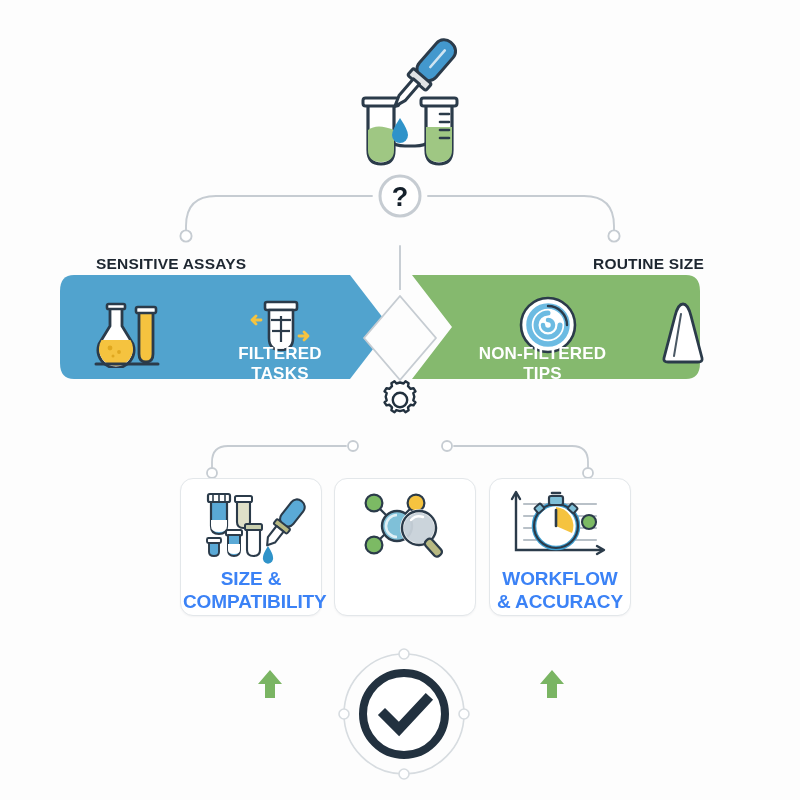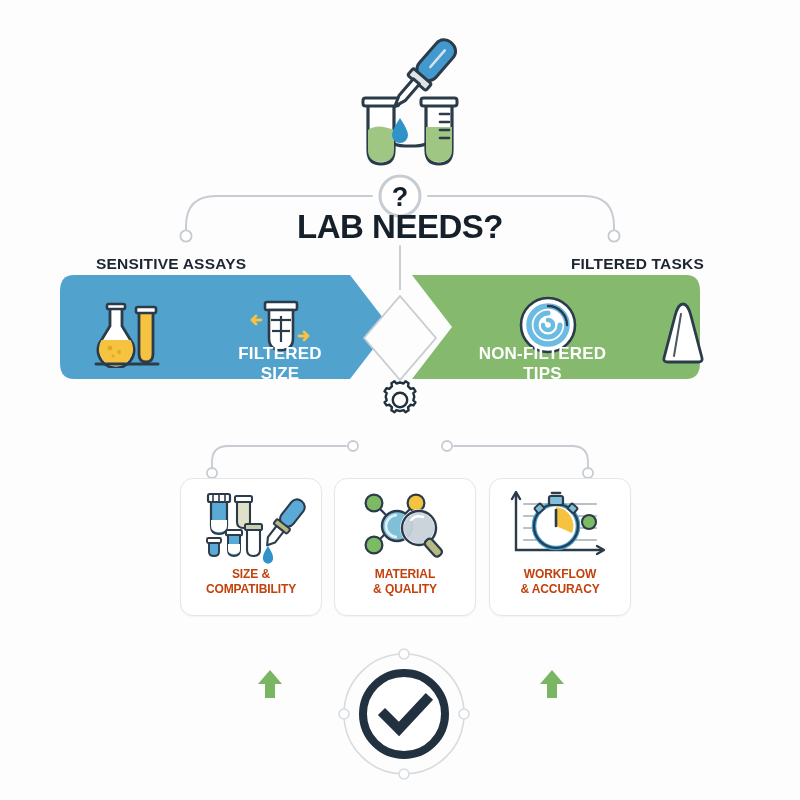--- a/index.html
+++ b/index.html
@@ -87,23 +87,23 @@
     height: 78px;
     display: flex;
     align-items: center;
     justify-content: center;
   }
   .card-label {
     position: absolute;
     left: 2px; right: 2px;
     top: 88px;
     text-align: center;
-    font-size: 12px;
-    font-weight: bold;
-    color: #c2410c;
+    font-size: 19px;
+    font-weight: bold;
+    color: #3b82f6;
     line-height: 1.22;
     white-space: pre-line;
     letter-spacing: -0.1px;
   }
 
   .outcome {
     position: absolute;
     font-size: 14.5px;
     font-weight: bold;
     color: #1d2630;
@@ -162,24 +162,23 @@
     <path d="M400 86 L400 130" fill="none" stroke="#c6ccd2" stroke-width="1.9" stroke-linecap="round"></path>
   </svg>
 
   <div class="abs" style="left:377px; top:173px;">
     <svg width="46" height="46" viewBox="0 0 46 46">
       <circle cx="23" cy="23" r="20" fill="#ffffff" stroke="#c6ccd2" stroke-width="3"></circle>
       <text x="23" y="33" text-anchor="middle" font-family="Liberation Sans, sans-serif" font-size="27" font-weight="bold" fill="#15202b">?</text>
     </svg>
   </div>
 
-  <div class="title-main">LAB NEEDS?</div>
 
   <div class="branch-label" id="label-left">SENSITIVE ASSAYS</div>
-  <div class="branch-label" id="label-right">FILTERED TASKS</div>
+  <div class="branch-label" id="label-right">ROUTINE SIZE</div>
 
   <svg class="abs" style="left:60px; top:275px;" width="680" height="120">
 
     <path d="M14 0 Q0 0 0 16 L0 88 Q0 104 14 104 L290 104 L330 52 L290 0 Z" fill="#51a3ce"></path>
 
     <path d="M352 0 L392 52 L352 104 L626 104 Q640 104 640 88 L640 16 Q640 0 626 0 Z" fill="#85b96e"></path>
   </svg>
 
   <svg class="abs" style="left:358px; top:290px;" width="84" height="96">
     <path d="M42 6 L78 48 L42 90 L6 48 Z" fill="#fdfdfd" stroke="#c6ccd2" stroke-width="1.9" stroke-linejoin="round"></path>
@@ -209,21 +208,21 @@
       <line x1="28" y1="22" x2="48" y2="22" stroke="#2b3b4a" stroke-width="2.2"></line>
       <line x1="38" y1="18" x2="38" y2="44" stroke="#2b3b4a" stroke-width="2.2"></line>
       <line x1="29" y1="33" x2="47" y2="33" stroke="#2b3b4a" stroke-width="2.2"></line>
 
       <path d="M18 22 L9 22 M13 18 L9 22 L13 26" fill="none" stroke="#f5c33f" stroke-width="2.8" stroke-linecap="round" stroke-linejoin="round"></path>
       <path d="M56 38 L65 38 M61 34 L65 38 L61 42" fill="none" stroke="#f5c33f" stroke-width="2.8" stroke-linecap="round" stroke-linejoin="round"></path>
     </svg>
   </div>
 
   <div class="banner-text" id="banner-text-left">FILTERED
-SIZE</div>
+TASKS</div>
 
   <div class="abs" style="left:516px; top:293px;">
     <svg width="64" height="64" viewBox="0 0 64 64">
       <circle cx="32" cy="32" r="27" fill="#ffffff" stroke="#2b3b4a" stroke-width="2.6"></circle>
       <path d="M32 13 A19 19 0 1 1 13 32 A19 19 0 0 1 32 13" fill="none" stroke="#6cbbe2" stroke-width="5.5" stroke-linecap="round"></path>
       <path d="M32 20 A12 12 0 1 0 44 32" fill="none" stroke="#6cbbe2" stroke-width="5" stroke-linecap="round"></path>
       <path d="M32 27 A5 5 0 1 1 27 32" fill="none" stroke="#6cbbe2" stroke-width="4.5" stroke-linecap="round"></path>
       <path d="M32 13 A19 19 0 0 1 51 32" fill="none" stroke="#2b3b4a" stroke-width="2.4" stroke-linecap="round"></path>
     </svg>
   </div>
@@ -312,22 +311,20 @@
         <circle cx="21" cy="57" r="8.4" fill="#7cba64" stroke="#2b3b4a" stroke-width="2.2"></circle>
         <circle cx="63" cy="15" r="8.4" fill="#f5c33f" stroke="#2b3b4a" stroke-width="2.2"></circle>
 
         <circle cx="66" cy="40" r="17" fill="#c9d2da" stroke="#2b3b4a" stroke-width="2.6" opacity="0.95"></circle>
         <circle cx="66" cy="40" r="17" fill="none" stroke="#ffffff" stroke-width="3.6"></circle>
         <circle cx="66" cy="40" r="17" fill="none" stroke="#2b3b4a" stroke-width="2.4"></circle>
         <path d="M58 32 A11 11 0 0 1 70 29" fill="none" stroke="#ffffff" stroke-width="2.4" stroke-linecap="round"></path>
         <rect x="76" y="50" width="9" height="20" rx="3.6" transform="rotate(-42 80 60)" fill="#b8b982" stroke="#2b3b4a" stroke-width="2.3"></rect>
       </svg>
     </div>
-    <div class="card-label">MATERIAL
-&amp; QUALITY</div>
   </div>
 
   <div class="card" id="card-2">
     <div class="card-icon">
       <svg width="108" height="76" viewBox="0 0 108 76">
 
         <path d="M10 6 L10 62 L96 62" fill="none" stroke="#2b3b4a" stroke-width="2.4" stroke-linecap="round"></path>
         <path d="M6 11 L10 4 L14 11" fill="none" stroke="#2b3b4a" stroke-width="2.4" stroke-linecap="round" stroke-linejoin="round"></path>
         <path d="M91 58 L98 62 L91 66" fill="none" stroke="#2b3b4a" stroke-width="2.4" stroke-linecap="round" stroke-linejoin="round"></path>
 

